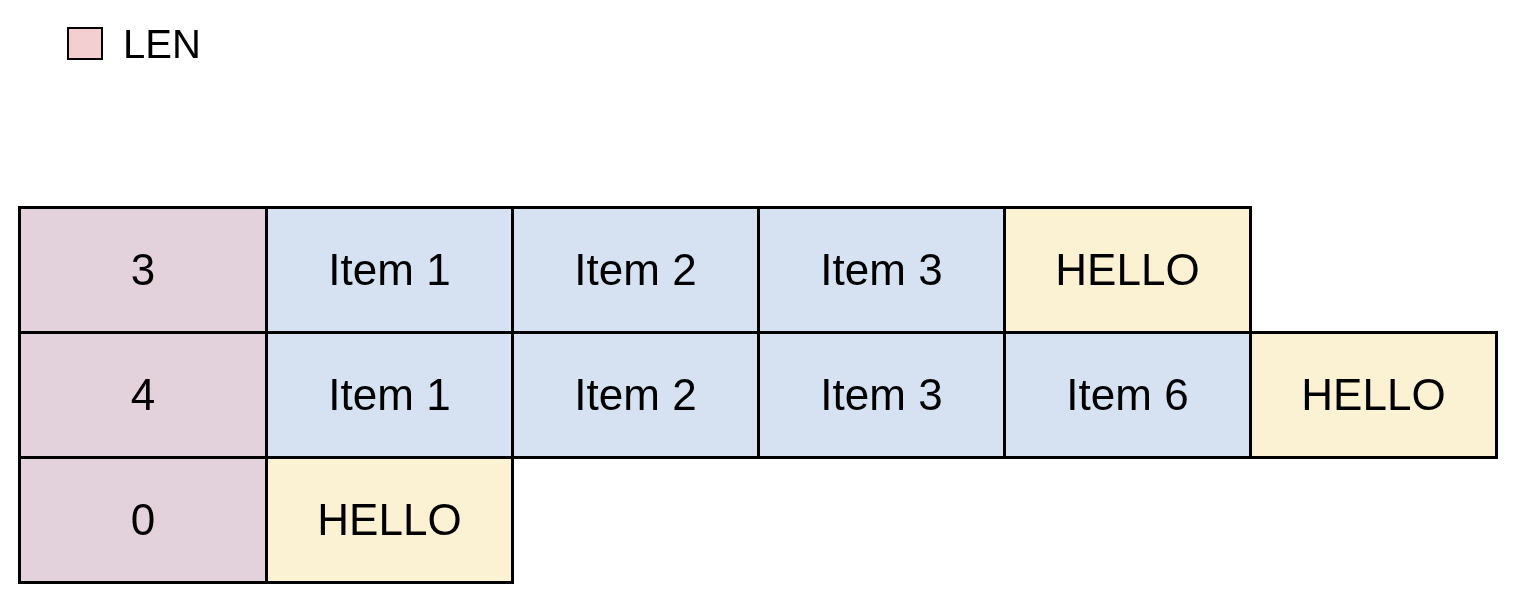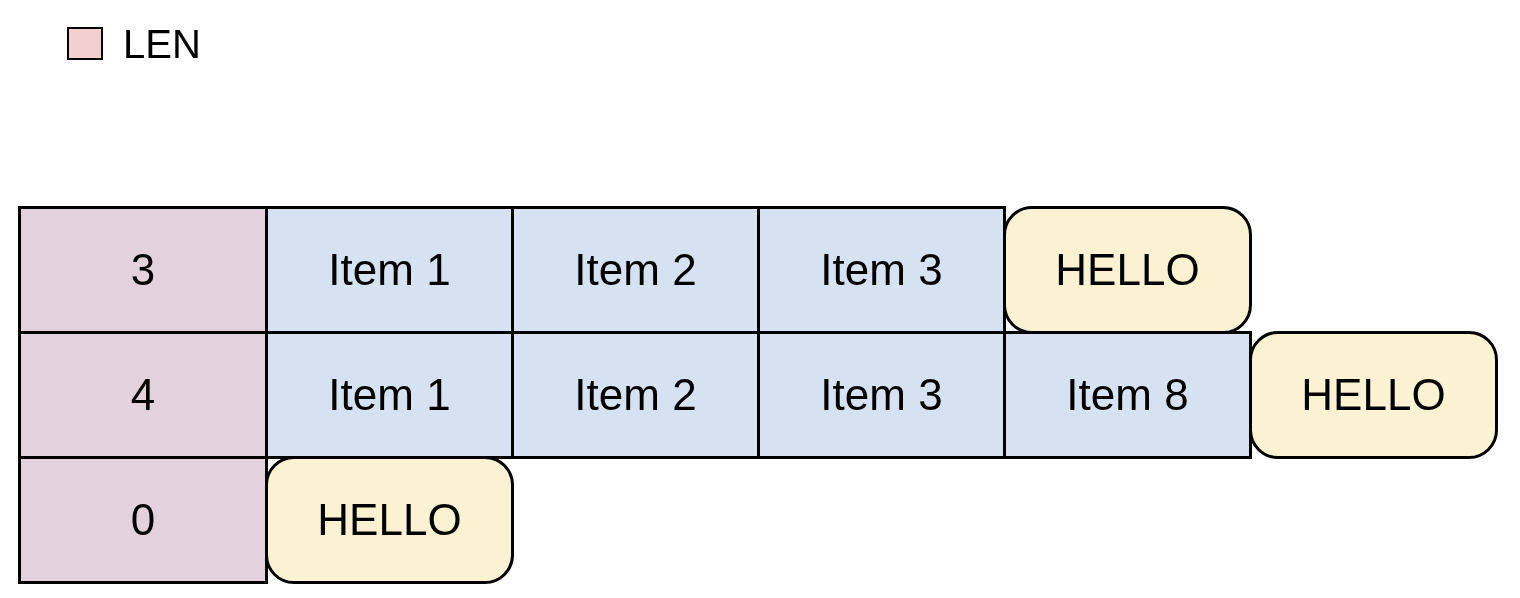--- a/index.html
+++ b/index.html
@@ -65,21 +65,21 @@
     justify-content: center;
     font-size: 44px;
     white-space: nowrap;
     flex: none;
   }
   .cell:first-child { width: 250px; }
   .cell:not(:first-child) { margin-left: -3px; } 
 
   .cell.len { background: var(--len-cell, #e3d1dc); }
   .cell.lst { background: var(--lst-cell, #d6e2f1); }
-  .cell.fld { background: var(--fld-cell, #fbf1d3); border-radius: 29px; }
+  .cell.fld { background: var(--fld-cell, #fbf1d3); }
 </style>
 </head>
 <body>
 
 <div class="legend">
   <div class="legend-item">
     <span class="swatch" style="background: rgb(244, 207, 210);"></span>
     <span class="legend-label">LEN</span>
   </div>
 </div>
@@ -92,21 +92,21 @@
     <div class="cell lst">Item 2</div>
     <div class="cell lst">Item 3</div>
     <div class="cell fld">HELLO</div>
   </div>
 
   <div class="row">
     <div class="cell len">4</div>
     <div class="cell lst">Item 1</div>
     <div class="cell lst">Item 2</div>
     <div class="cell lst">Item 3</div>
-    <div class="cell lst">Item 8</div>
+    <div class="cell lst">Item 6</div>
     <div class="cell fld">HELLO</div>
   </div>
 
   <div class="row">
     <div class="cell len">0</div>
     <div class="cell fld">HELLO</div>
   </div>
 
 </div>
 

